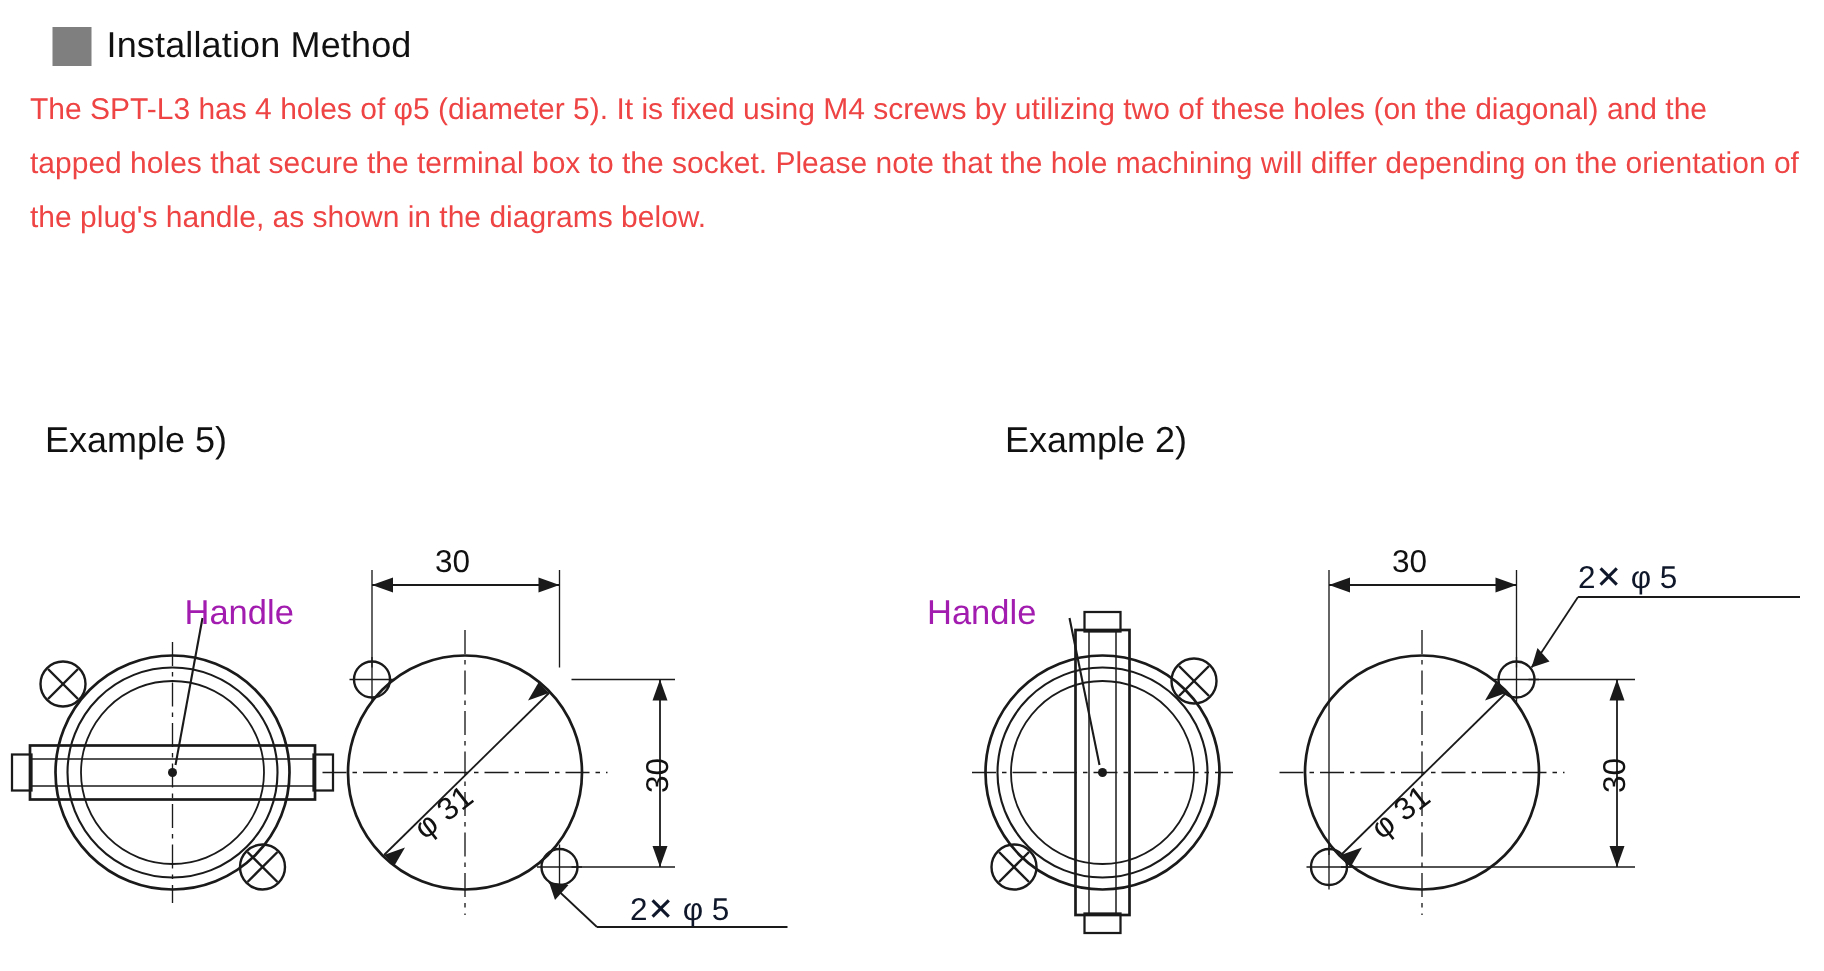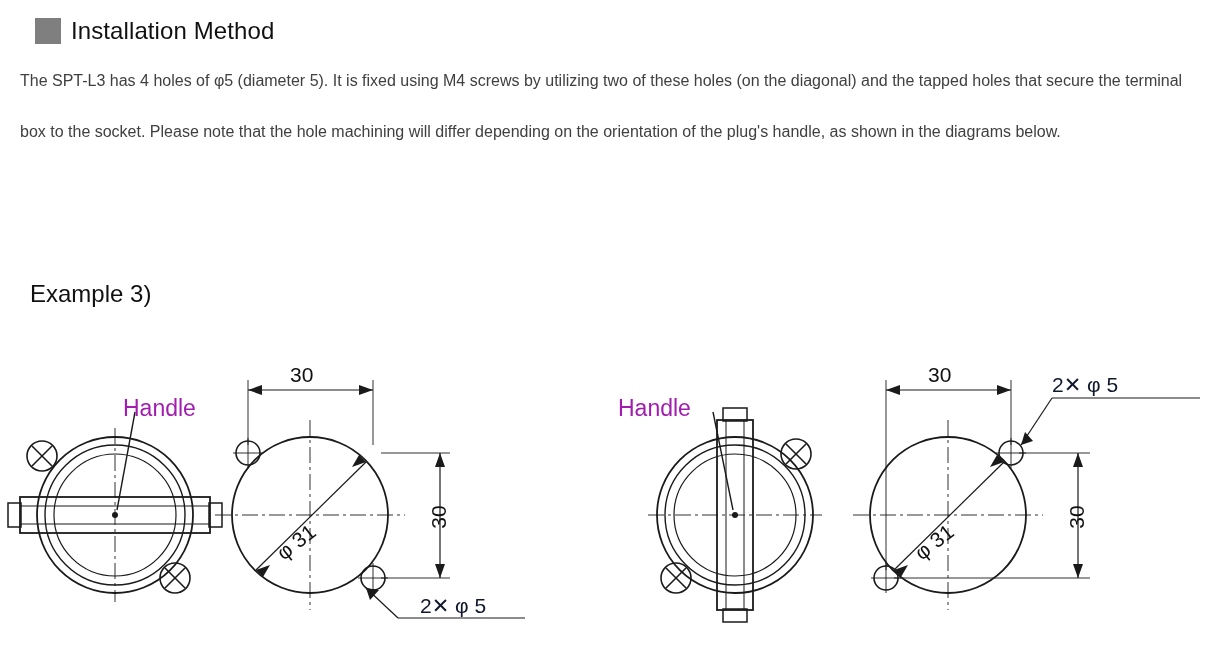--- a/index.html
+++ b/index.html
@@ -22,21 +22,21 @@
     width:26px; height:26px; background:#7f7f7f;
   }
   .heading-text {
     font-size:24px; line-height:26px; color:#111;
     letter-spacing:0.1px;
   }
 
   
   .body-text {
     position:absolute; left:20px; top:55px; width:1180px;
-    font-size:16px; line-height:51px; color:#404040;
+    font-size:20px; line-height:36px; color:#ef4444;
   }
 
   
   .example-label {
     position:absolute; font-size:24px; color:#111;
   }
   #example1-label { left:30px; top:280px; }
   #example2-label { left:670px; top:280px; }
 
   
@@ -73,22 +73,23 @@
 
 <div class="page">
 
   <div class="heading">
     <div class="heading-swatch"></div>
     <div class="heading-text">Installation Method</div>
   </div>
 
   <div class="body-text">The SPT-L3 has 4 holes of φ5 (diameter 5). It is fixed using M4 screws by utilizing two of these holes (on the diagonal) and the tapped holes that secure the terminal box to the socket. Please note that the hole machining will differ depending on the orientation of the plug's handle, as shown in the diagrams below.</div>
 
-  <div class="example-label" id="example1-label">Example 3)</div>
-
+  <div class="example-label" id="example1-label">Example 5)</div>
+
+  <div class="example-label" id="example2-label">Example 2)</div>
 
   <div class="drawing" id="drawing-1">
     <svg width="600" height="290" viewBox="0 0 600 290">
       <g stroke="#1a1a1a" fill="none" stroke-width="1.6">
 
         <circle cx="115" cy="165" r="78" stroke-width="1.8"></circle>
         <circle cx="115" cy="165" r="70" stroke-width="1.4"></circle>
         <circle cx="115" cy="165" r="61" stroke-width="1.2"></circle>
 
         <rect x="20" y="147" width="190" height="36" stroke-width="1.8"></rect>

